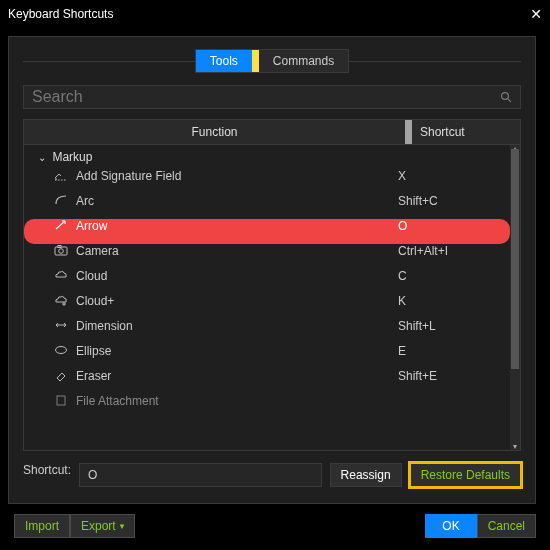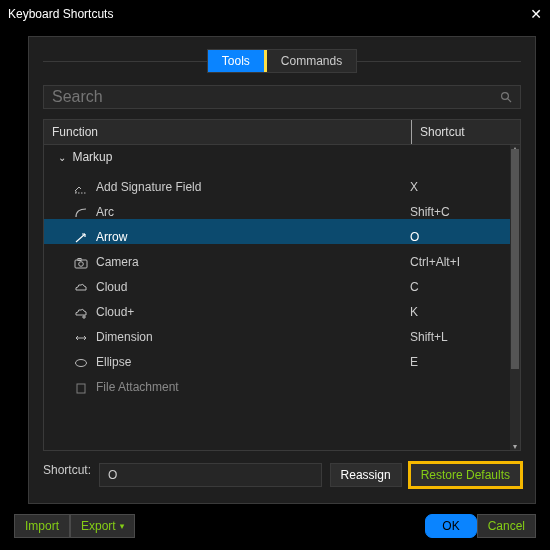--- a/index.html
+++ b/index.html
@@ -12,81 +12,81 @@
   height: 550px;
   overflow: hidden;
 }
 .window { width: 550px; height: 550px; background: #000; display: flex; flex-direction: column; }
 .titlebar {
   display: flex; justify-content: space-between; align-items: center;
   padding: 6px 8px; color: #fff; font-size: 12px;
 }
 .titlebar .close { cursor: pointer; font-size: 14px; }
 .panel {
-  margin: 8px 14px 10px 28px;
+  margin: 8px 14px 10px 8px;
   border: 1px solid #3a3a3a;
   background: #1f1f1f;
   padding: 12px 14px 16px 14px;
   flex: 1;
   display: flex; flex-direction: column;
 }
 .tabbar { display: flex; justify-content: center; margin-bottom: 12px; position: relative; }
 .tabbar::after {
   content: ""; position: absolute; left: 0; right: 0; top: 50%; height: 1px;
   background: #3a3a3a; z-index: 0;
 }
 .tabgroup { display: flex; border: 1px solid #3a3a3a; z-index: 1; background: #1f1f1f; }
 .tab { padding: 4px 14px; cursor: pointer; color: #ccc; background: #2a2a2a; }
 .tab.active { background: #0a84ff; color: #fff; }
-.tab + .tab { border-left: 3px solid #fde047; }
+.tab + .tab { border-left: 7px solid #fde047; }
 .search {
   display: flex; align-items: center; border: 1px solid #3a3a3a; background: #262626;
   padding: 0 8px; height: 24px; margin-bottom: 10px;
 }
 .search input {
   flex: 1; background: transparent; border: none; color: #ccc; font-size: 16px; outline: none;
 }
 .search .icon { color: #777; font-size: 12px; }
 .table-wrap { border: 1px solid #3a3a3a; display: flex; flex-direction: column; flex: 1; min-height: 0; }
 .thead { display: flex; background: #2a2a2a; border-bottom: 1px solid #3a3a3a; }
 .th { padding: 5px 8px; color: #ddd; font-size: 12px; }
-.th.func { flex: 1; border-right: 1px solid #a3a3a3; }
+.th.func { flex: 1; border-right: 7px solid #a3a3a3; text-align: center; }
 .th.short { width: 108px; }
 .tbody { flex: 1; overflow: hidden; position: relative; }
 .rows { position: absolute; inset: 0 10px 0 0; }
 .scrolltrack {
   position: absolute; right: 0; top: 0; bottom: 0; width: 10px; background: #2a2a2a;
 }
 .scrollthumb {
   position: absolute; right: 1px; top: 4px; width: 8px; height: 220px; background: #555;
 }
 .scrolltrack .arrow { position: absolute; left: 0; right: 0; text-align: center; color: #aaa; font-size: 8px; }
 .scrolltrack .arrow.up { top: -1px; }
 .scrolltrack .arrow.down { bottom: -1px; }
 .group-row { display: flex; align-items: center; padding: 5px 8px 5px 14px; color: #ddd; }
 .group-row .chev { margin-right: 6px; font-size: 10px; }
-.row { display: flex; align-items: flex-end; padding: 0 8px 0 28px; height: 25px; }
+.row { display: flex; align-items: flex-start; padding: 0 20px 0 28px; height: 25px; }
 .row .iconcell { width: 18px; display: flex; align-items: center; justify-content: center; margin-right: 6px; color: #bbb; }
 .row .label { flex: 1; color: #ccc; }
 .row .shortcut { width: 92px; color: #ccc; }
-.row.selected { background: #0c4a6e; }
+.row.selected { background: #ef4444; border-radius: 10px; }
 .row.selected .label, .row.selected .shortcut, .row.selected .iconcell { color: #fff; }
 .shortcut-edit { display: flex; gap: 8px; margin-top: 12px; }
 .shortcut-edit .lbl { color: #ccc; }
 .shortcut-edit input {
   flex: 1; background: #262626; border: 1px solid #3a3a3a; color: #ccc;
   padding: 4px 8px; height: 24px; font-size: 12px; outline: none;
 }
 .btn {
   background: #2e2e2e; border: 1px solid #4a4a4a; color: #84cc16;
   padding: 4px 10px; height: 24px; font-size: 12px; cursor: pointer;
   display: inline-flex; align-items: center; gap: 4px;
 }
 .btn.disabled { color: #ffffff; border-color: #3a3a3a; cursor: default; }
-.btn.primary { background: #0a84ff; border-color: #0a84ff; color: #000000; padding: 4px 16px; border-radius: 7px; }
+.btn.primary { background: #0a84ff; border-color: #0a84ff; color: #ffffff; padding: 4px 16px; }
 .btn.highlight { outline: 3px solid #f5b800; outline-offset: -1px; }
 .footer {
   display: flex; justify-content: space-between; align-items: center;
   padding: 0 14px 12px 14px;
 }
 .footer .left, .footer .right { display: flex; gap: 0; }
 svg { display: block; }
 </style>
 </head>
 <body>
@@ -208,20 +208,29 @@
           <div class="row">
             <span class="iconcell">
                 <svg width="14" height="12" viewBox="0 0 14 12">
                   <ellipse cx="7" cy="6" rx="5.5" ry="3.5" stroke="#bbb" fill="none"></ellipse>
                 </svg>
               </span>
             <span class="label">Ellipse</span>
             <span class="shortcut">E</span>
           </div>
 
+          <div class="row">
+            <span class="iconcell">
+                <svg width="14" height="12" viewBox="0 0 14 12">
+                  <path d="M3 9 L8 4 L11 7 L6 12 Z" stroke="#bbb" fill="none"></path>
+                </svg>
+              </span>
+            <span class="label">Eraser</span>
+            <span class="shortcut">Shift+E</span>
+          </div>
 
           <div class="row" style="opacity:.6">
             <span class="iconcell">
                 <svg width="14" height="12" viewBox="0 0 14 12">
                   <rect x="3" y="2" width="8" height="9" stroke="#bbb" fill="none"></rect>
                 </svg>
               </span>
             <span class="label">File Attachment</span>
             <span class="shortcut"></span>
           </div>

